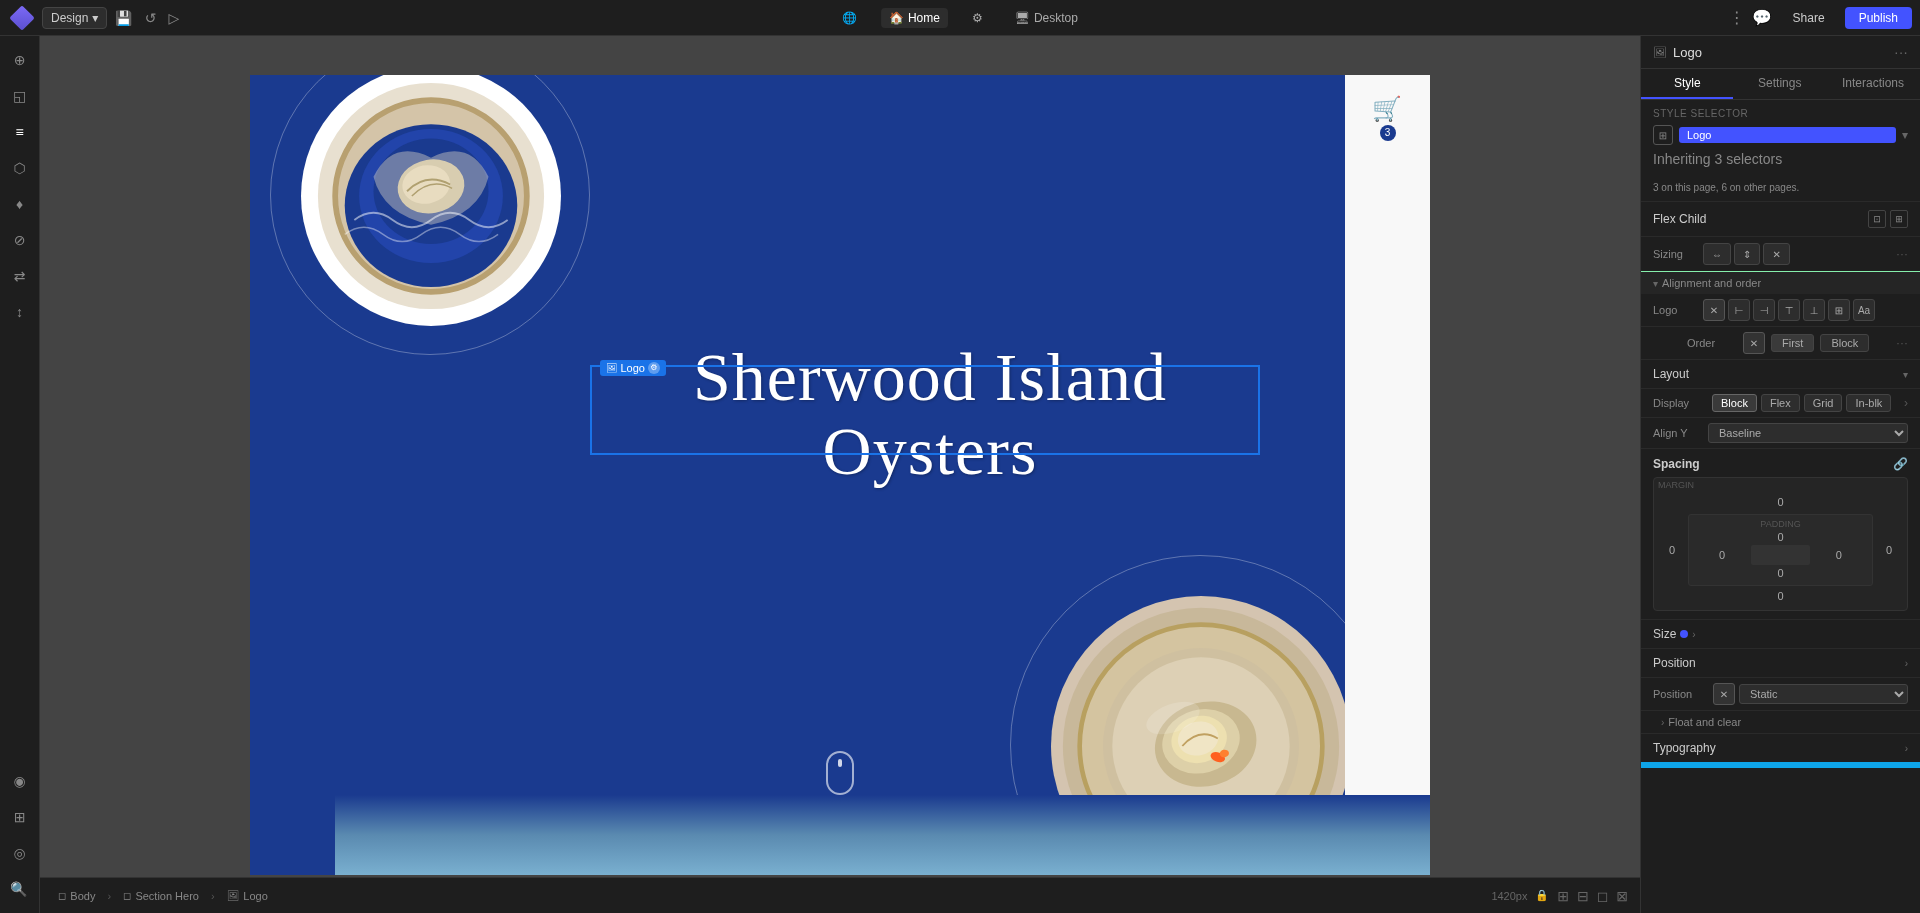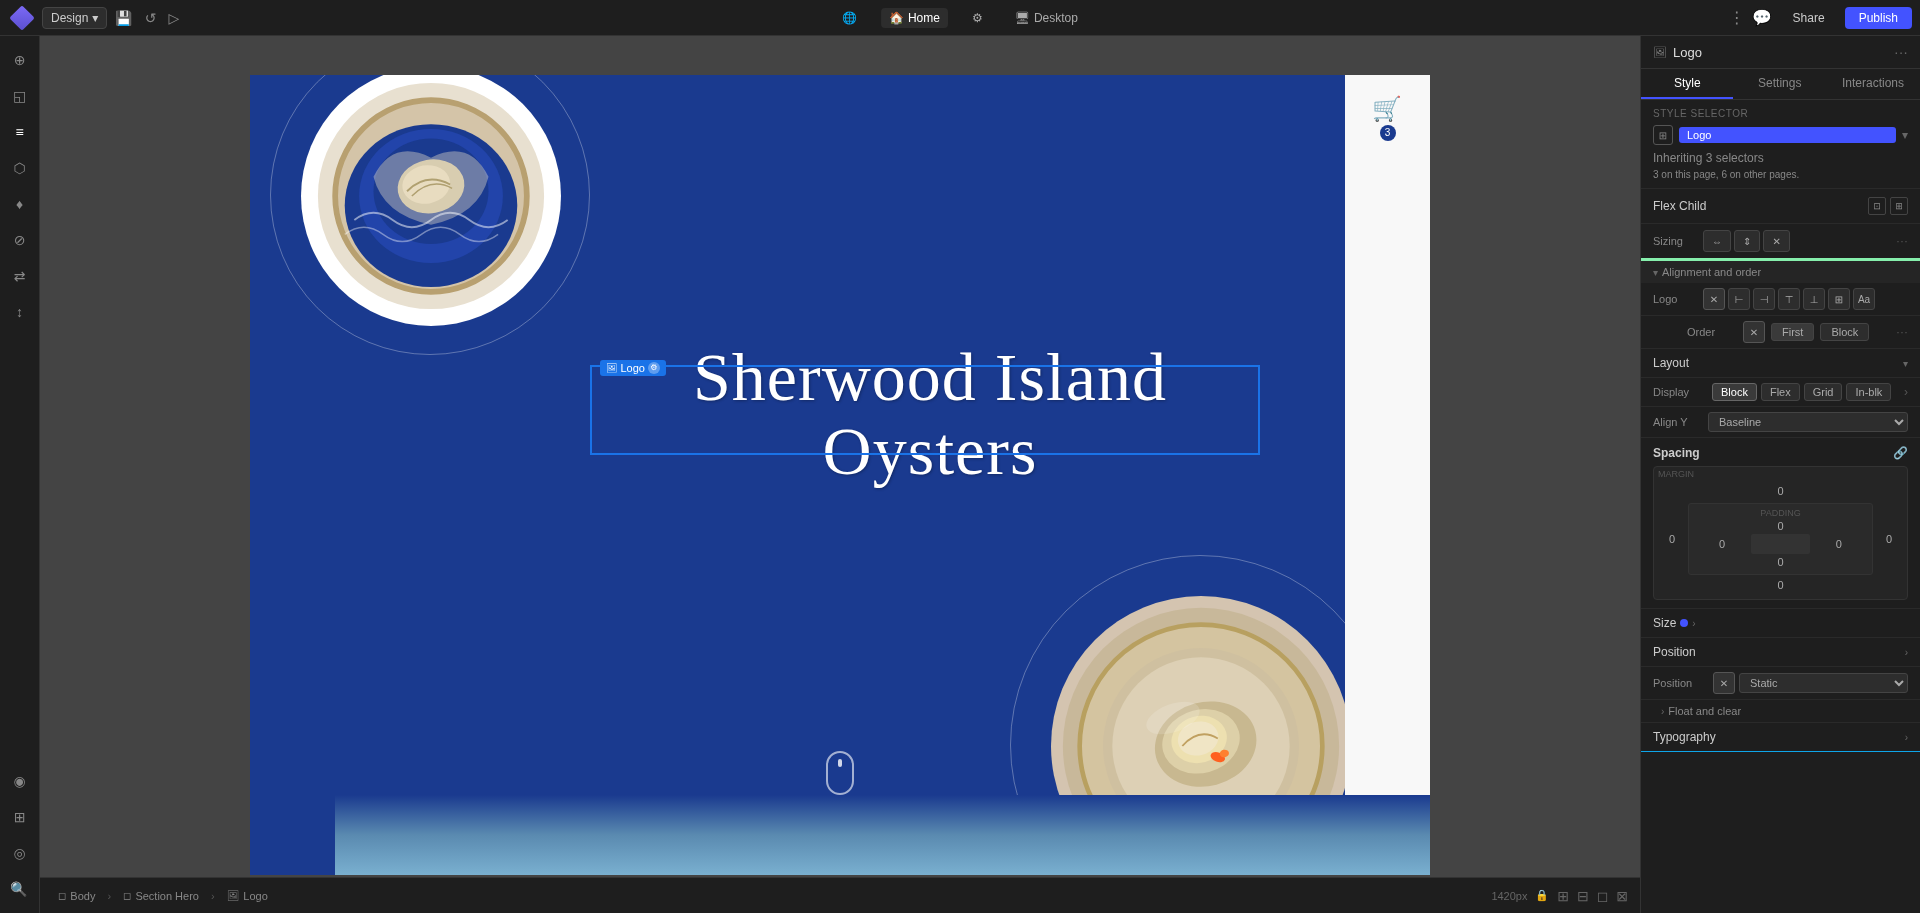--- a/index.html
+++ b/index.html
@@ -353,23 +353,23 @@
     }
     .selector-box-icon {
       width: 20px; height: 20px;
       border: 1px solid #555;
       border-radius: 3px;
       display: flex; align-items: center; justify-content: center;
       color: #888; font-size: 10px;
     }
 
     .inheriting-text {
-      font-size: 12px;
+      font-size: 14px;
       color: #888;
-      margin-bottom: 4px;
+      margin-bottom: 15px;
     }
     .page-count-text {
       font-size: 10px;
       color: #888;
     }
 
     
     .flex-child-header {
       display: flex; align-items: center;
       padding: 8px 12px;
@@ -388,21 +388,21 @@
       width: 18px; height: 18px;
       border: 1px solid #444;
       border-radius: 2px;
       display: flex; align-items: center; justify-content: center;
       color: #888; font-size: 9px; cursor: pointer;
     }
 
     .sizing-row {
       display: flex; align-items: center;
       padding: 6px 12px;
-      border-bottom: 3px solid #86efac;
+      border-bottom: 1px solid #86efac;
     }
     .sizing-label {
       font-size: 11px; color: #888;
       width: 50px;
     }
     .sizing-controls {
       display: flex; gap: 3px; flex: 1;
     }
     .sizing-btn {
       height: 22px; padding: 0 8px;
@@ -639,21 +639,21 @@
       border-bottom: 1px solid #2a2a2a;
       cursor: pointer;
     }
     .float-clear-icon { color: #666; font-size: 10px; margin-right: 4px; }
     .float-clear-title { font-size: 11px; color: #888; }
 
     
     .typography-row {
       display: flex; align-items: center;
       padding: 7px 12px;
-      border-bottom: 1px solid #0ea5e9;
+      border-bottom: 6px solid #0ea5e9;
       cursor: pointer;
       gap: 19px;
     }
     .typography-title { font-size: 12px; font-weight: 500; color: #ccc; }
     .typography-arrow { margin-left: auto; color: #666; font-size: 10px; }
 
     
     .oyster-svg-left {
       width: 230px; height: 230px;
     }

